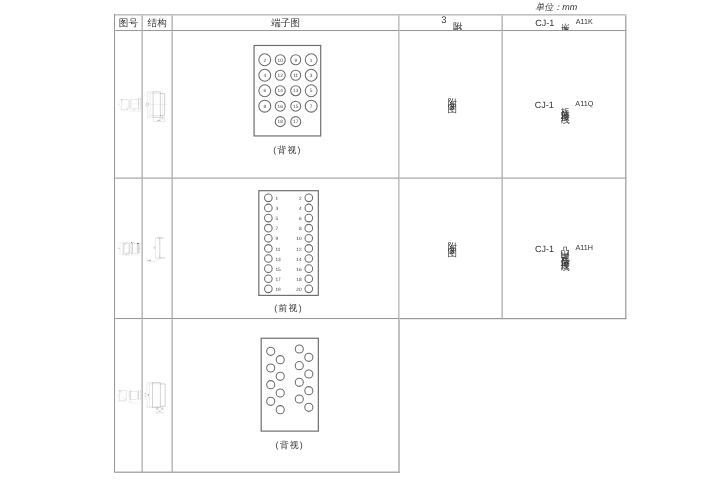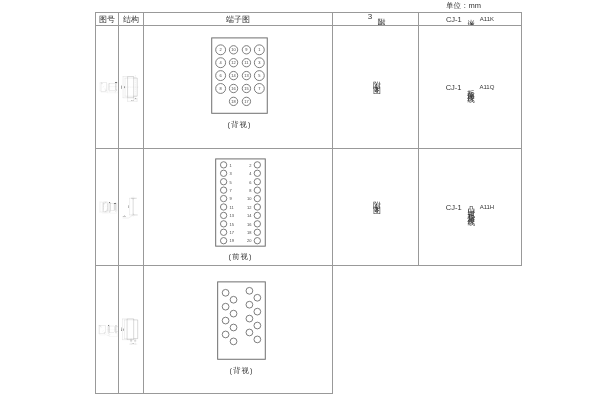--- a/index.html
+++ b/index.html
@@ -1,18 +1,18 @@
 <!DOCTYPE html>
 <html><head>
 <meta charset="utf-8">
 <style>
   html,body{margin:0;padding:0;background:#fff;}
   body{font-family:"Liberation Sans","DejaVu Sans",sans-serif;color:#333;}
   .page{position:relative;width:600px;height:400px;background:#ffffff;overflow:hidden;}
-  .unit{position:absolute;top:1px;left:446px;font-size:7.5px;color:#333;}
+  .unit{position:absolute;top:1px;left:446px;font-size:7.5px;color:#333;font-style:italic;}
   .tbl{position:absolute;left:95px;top:12px;display:grid;
        grid-template-columns:23px 25px 189px 86px 103px;
        grid-template-rows:13px 123px 117px 128px;
        border-top:1px solid #999;border-left:1px solid #999;}
   .cell{border-right:1px solid #999;border-bottom:1px solid #999;
         display:flex;align-items:center;justify-content:center;overflow:hidden;background:#fff;}
   .head{font-size:8px;color:#333;white-space:nowrap;}
   .figtext{writing-mode:vertical-rl;text-orientation:upright;font-size:8px;letter-spacing:5px;color:#333;}
   .structcell{flex-direction:row;gap:4px;}
   .model{font-size:7.5px;color:#333;}

